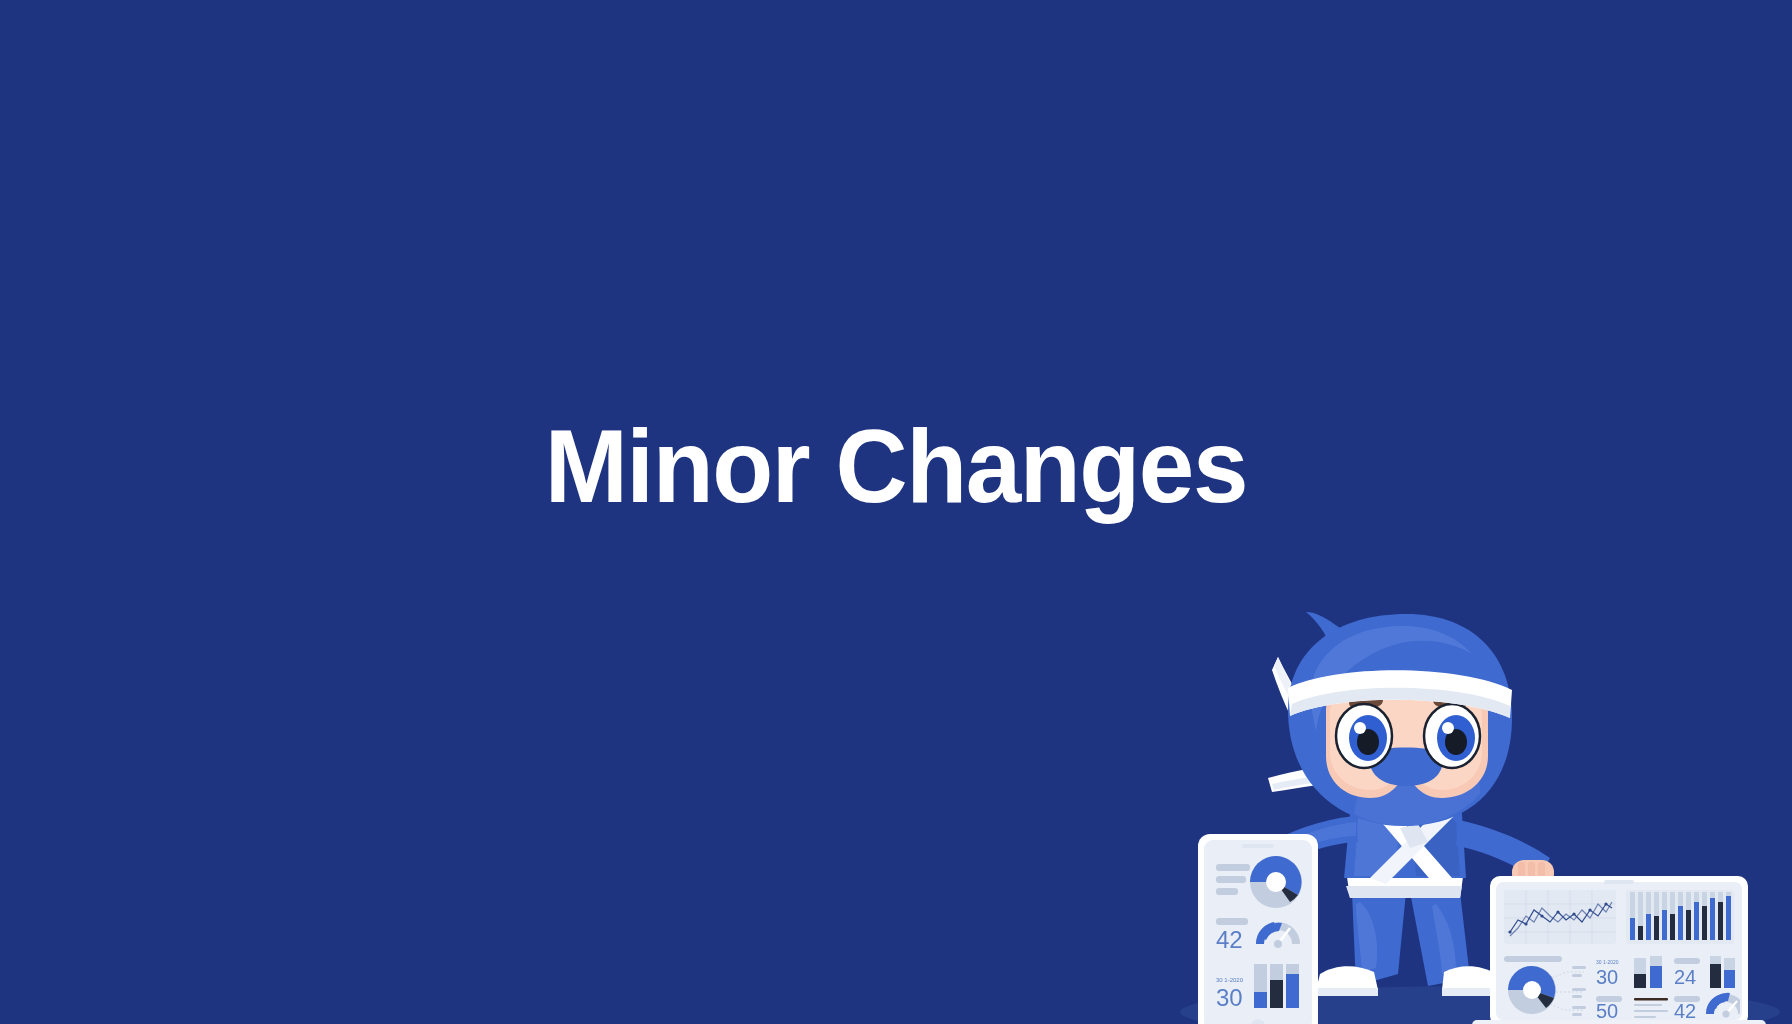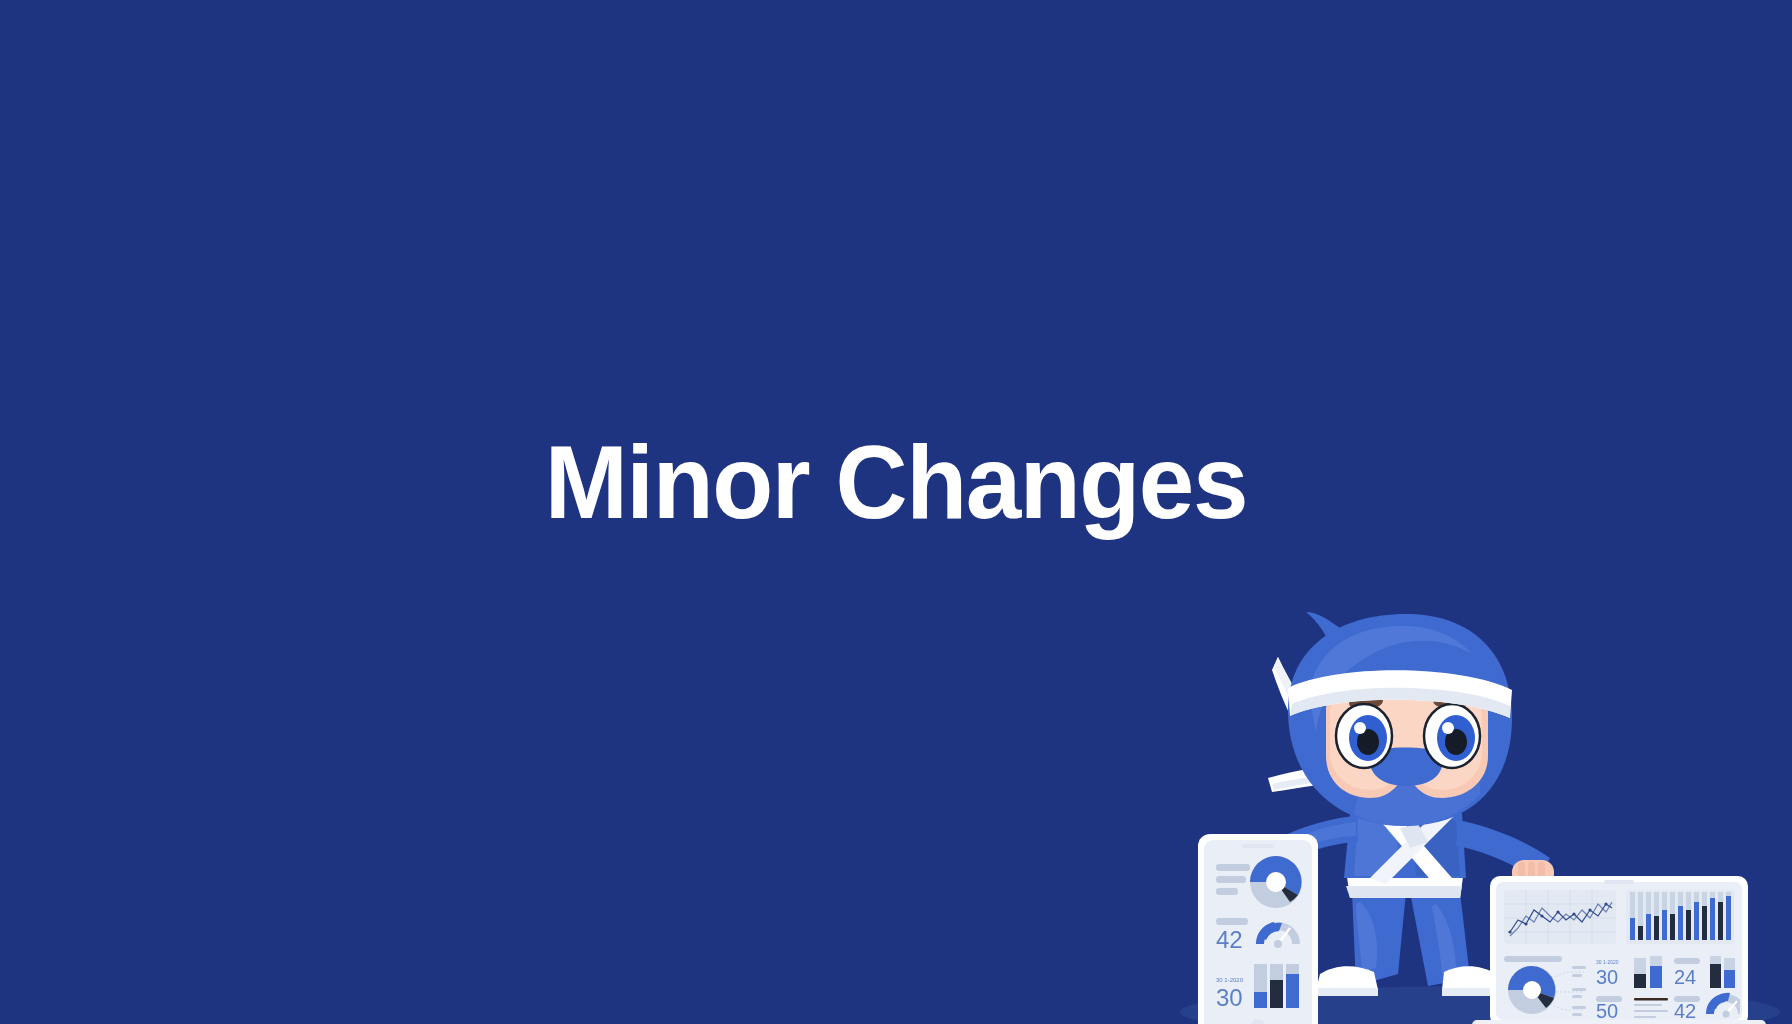--- a/index.html
+++ b/index.html
@@ -17,21 +17,21 @@
   .slide {
     position: relative;
     width: 1792px;
     height: 1024px;
     background: #1f3480;
     overflow: hidden;
   }
   .title-block {
     position: absolute;
     left: 0;
-    top: 430px;
+    top: 414px;
     width: 1792px;
     text-align: center;
     pointer-events: none;
   }
   .slide-title {
     display: inline-block;
     margin: 0;
     font-family: "Liberation Sans", sans-serif;
     font-size: 104px;
     font-weight: bold;

